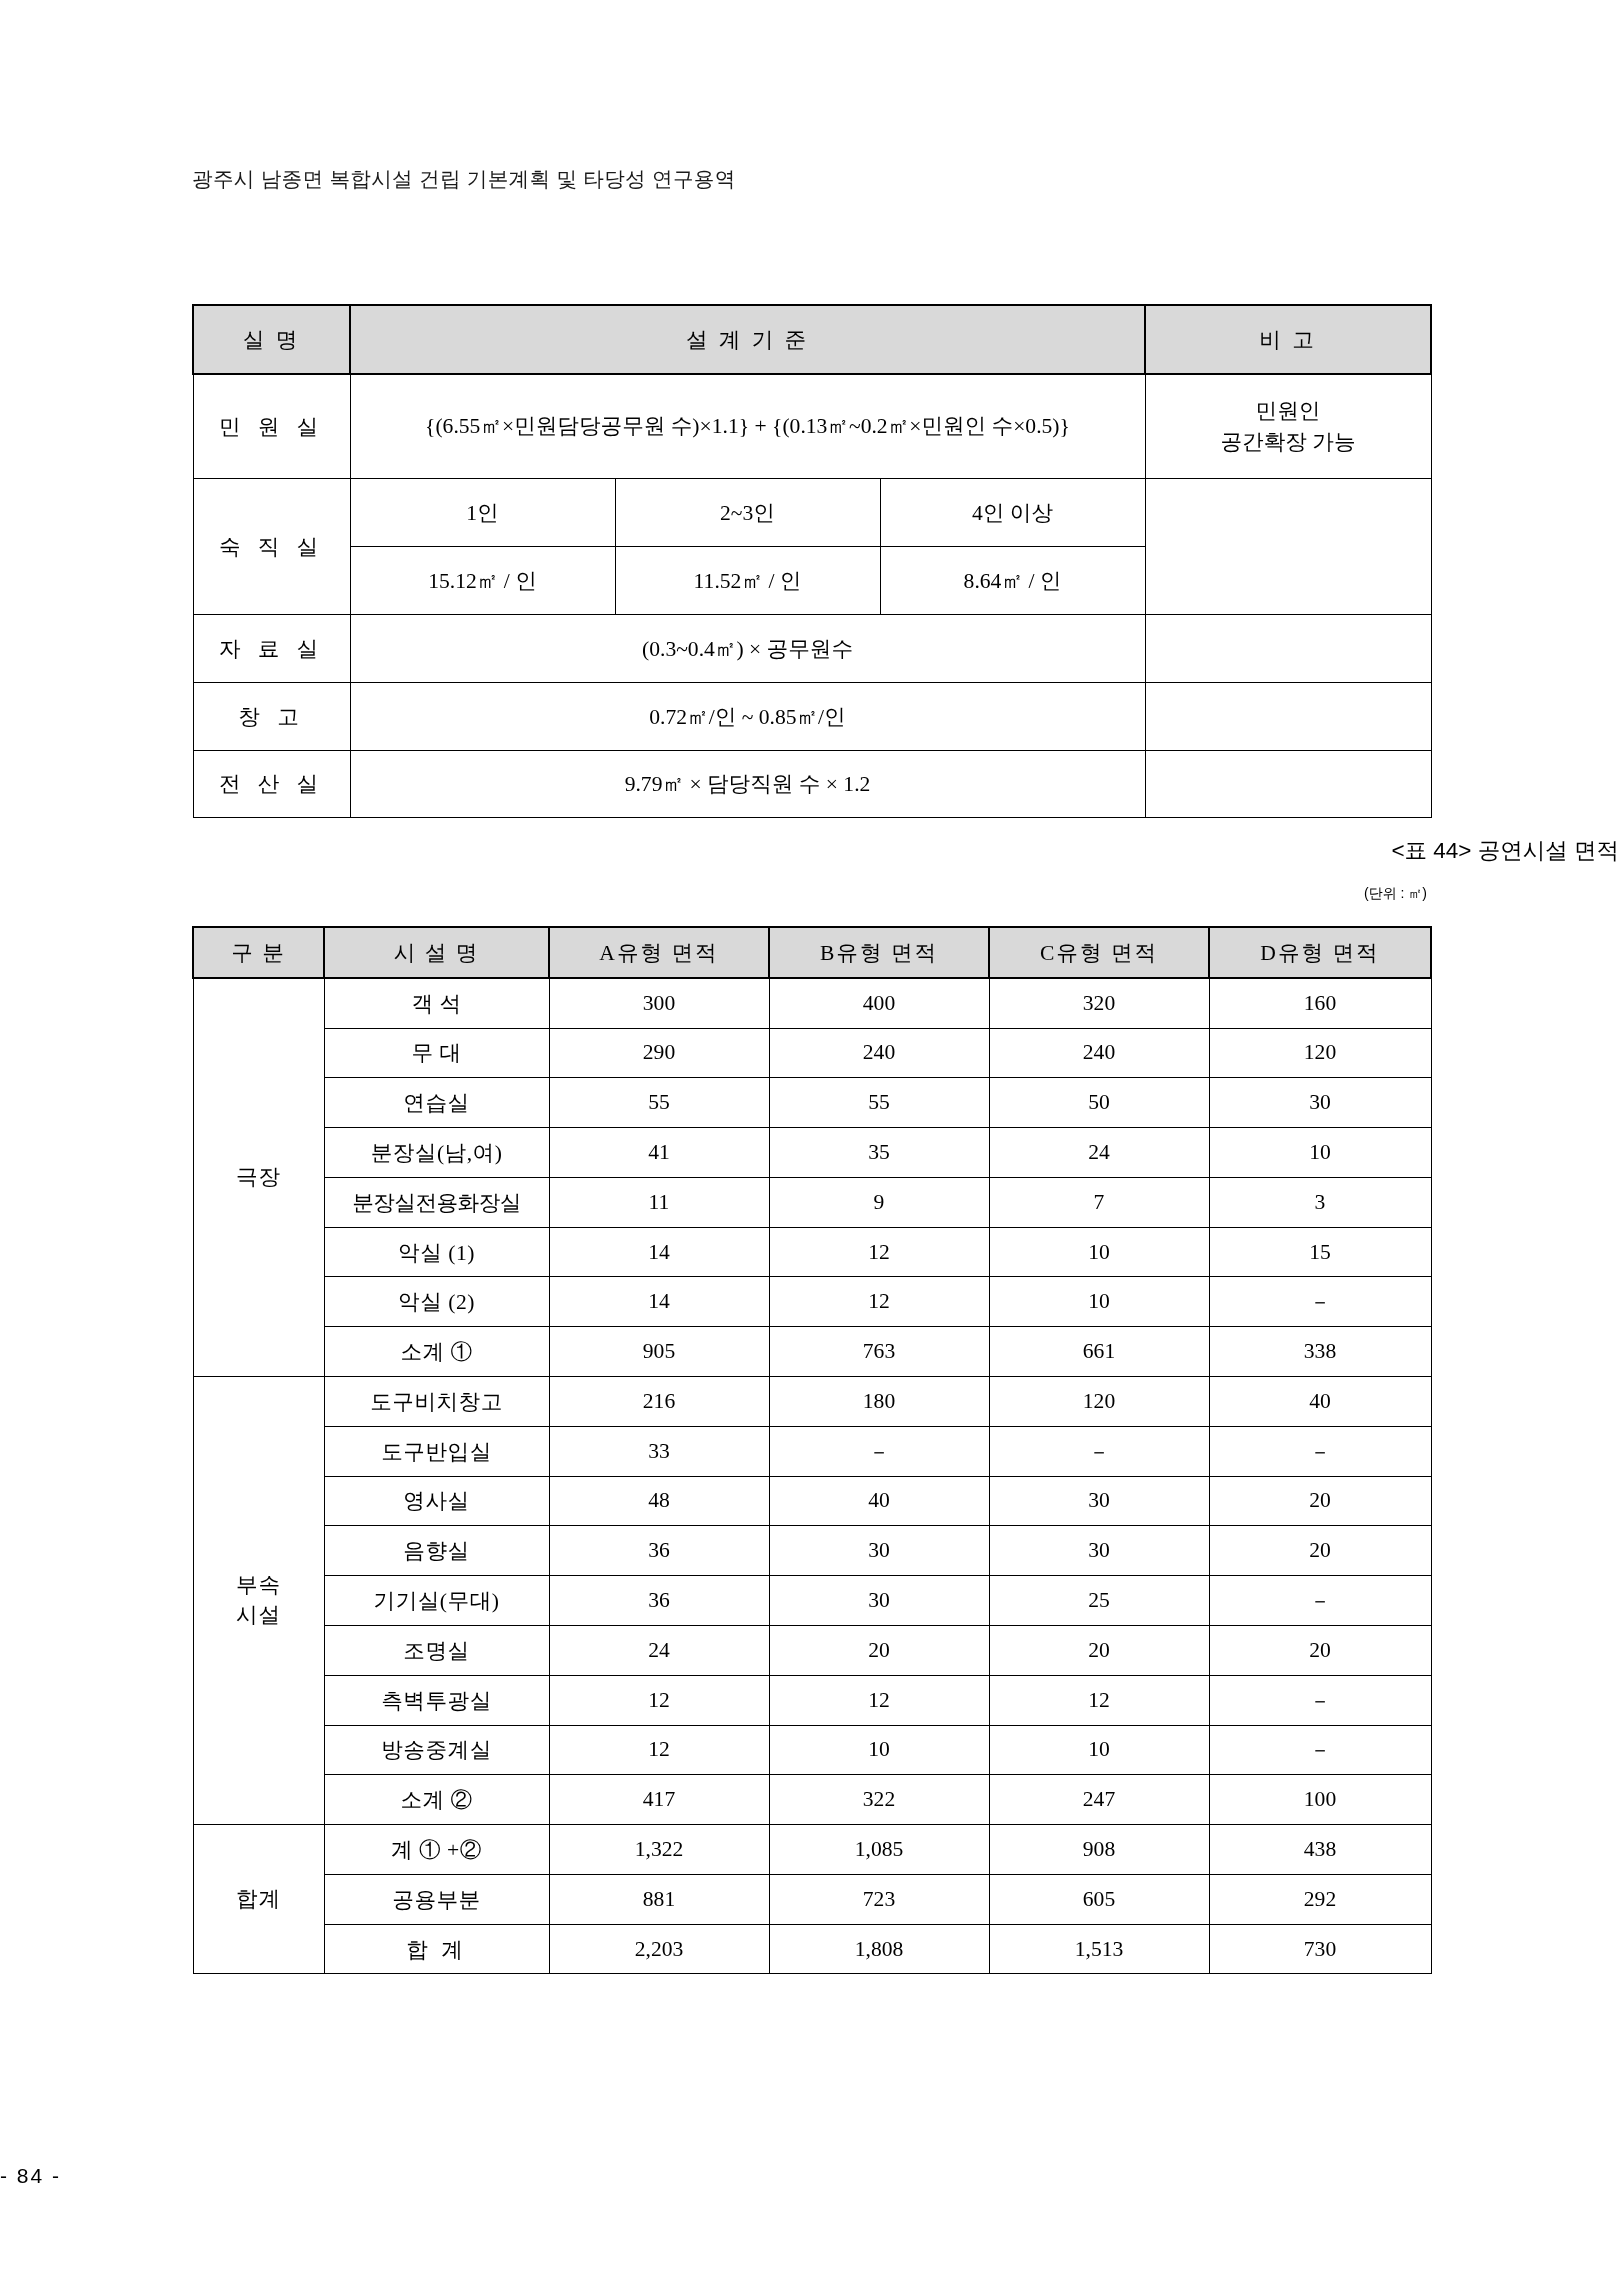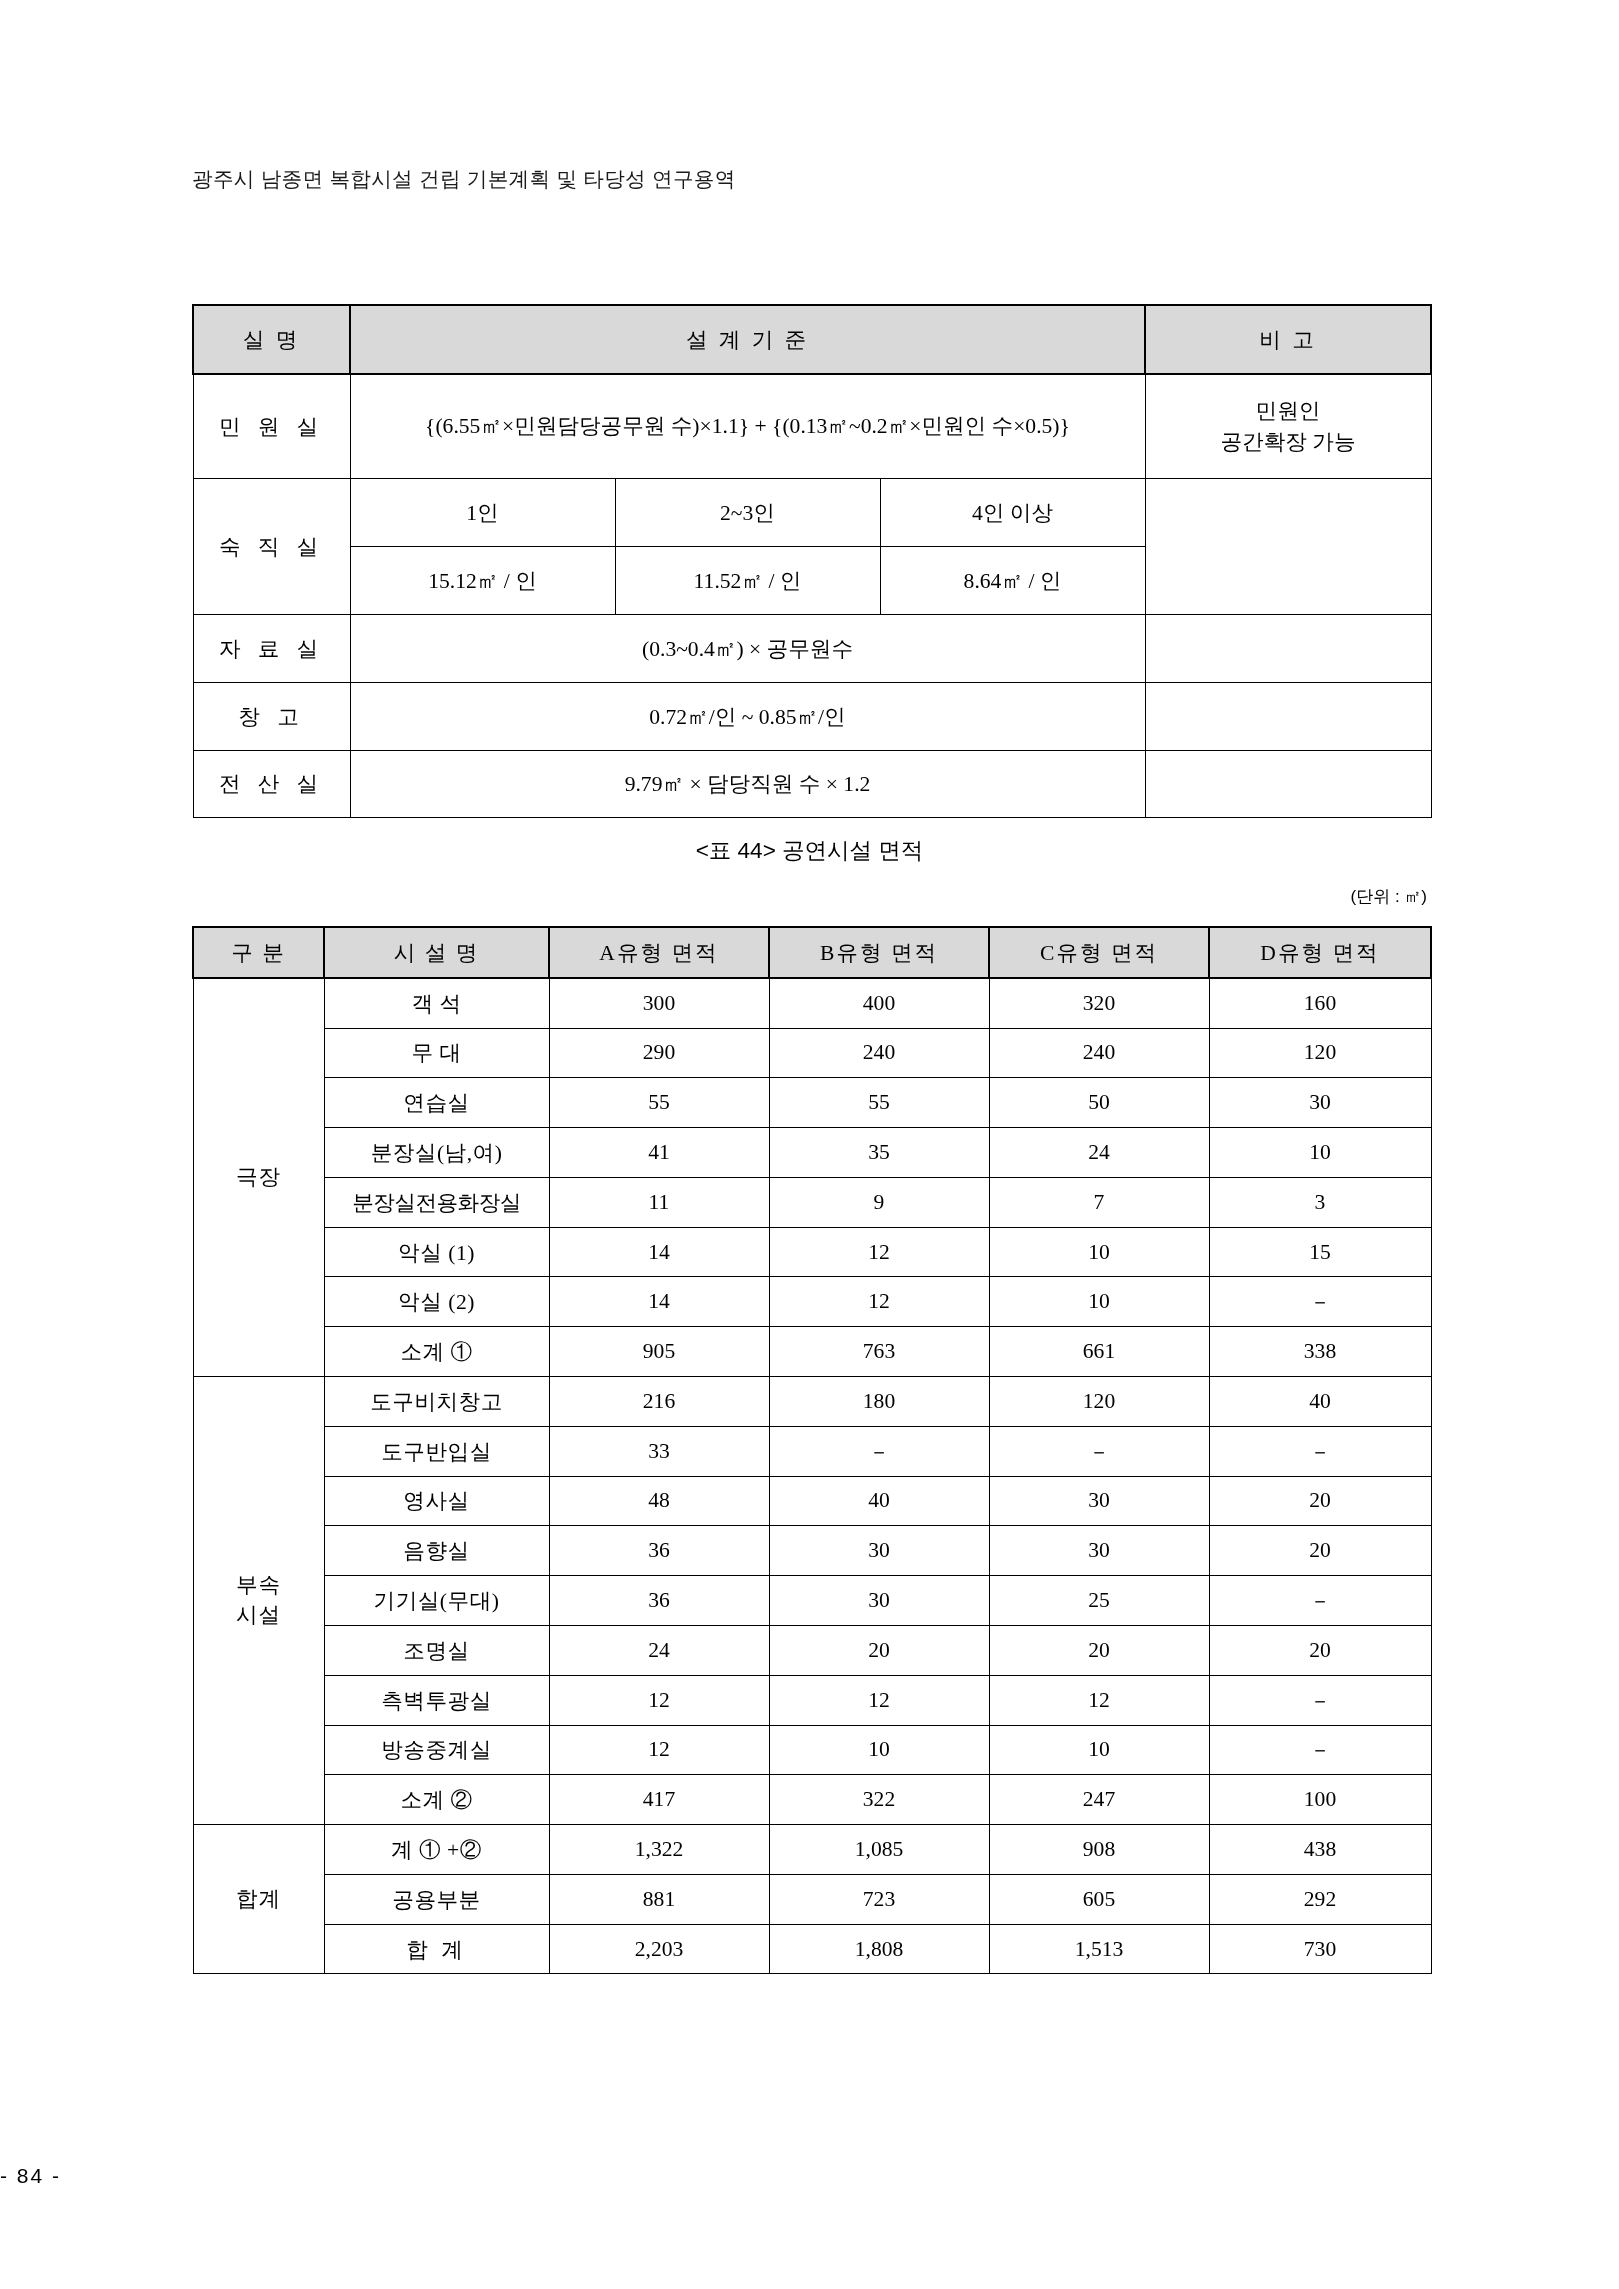--- a/index.html
+++ b/index.html
@@ -60,31 +60,31 @@
   #table1 .rowname { letter-spacing: 5.9px; margin-top: 27px; }
   #table1 .big-cell { line-height: 1.45; padding: 9.8px 13.7px; }
   .outer-thick { border: 2.5px solid #000 !important; margin-top: 40px; }
 
   
   #caption {
     position: absolute;
     top: 835px;
     left: 0;
     width: 1619px;
-    text-align: center;
+    text-align: right;
     font-size: 22.5px;
     font-family: "Liberation Sans", sans-serif;
   }
   #unit {
     position: absolute;
     top: 885px;
     left: 0;
     width: 1427px;
     text-align: right;
-    font-size: 17px;
+    font-size: 14px;
     font-family: "Liberation Sans", sans-serif;
   }
 
   
   #table2-wrap {
     position: absolute;
     top: 926px;
     left: 192px;
     width: 1237px;
   }

